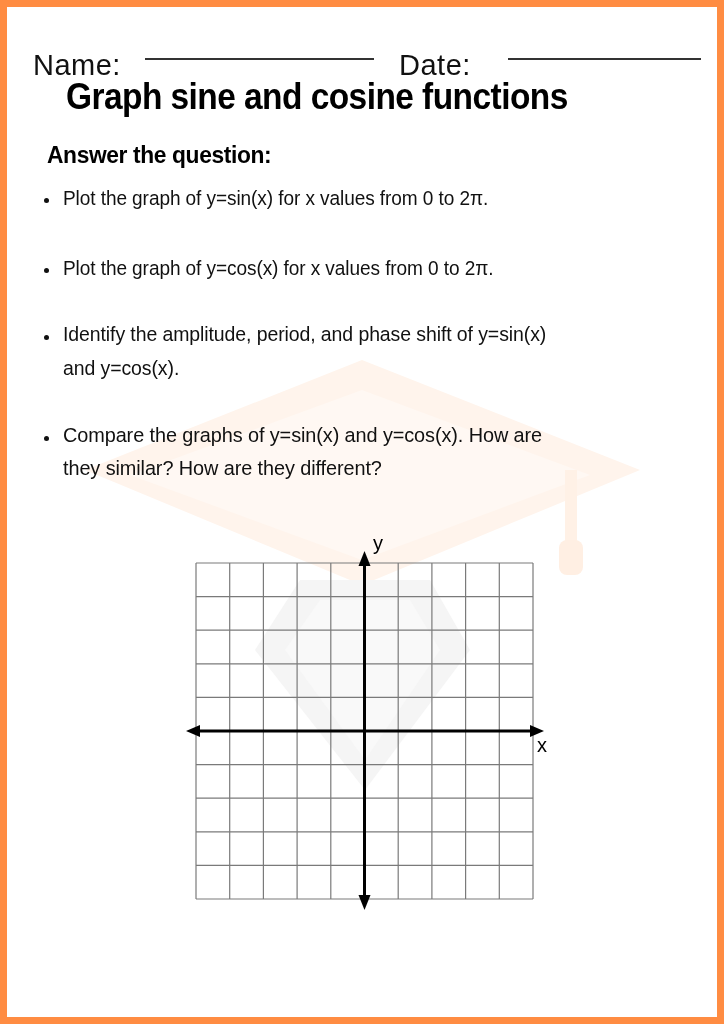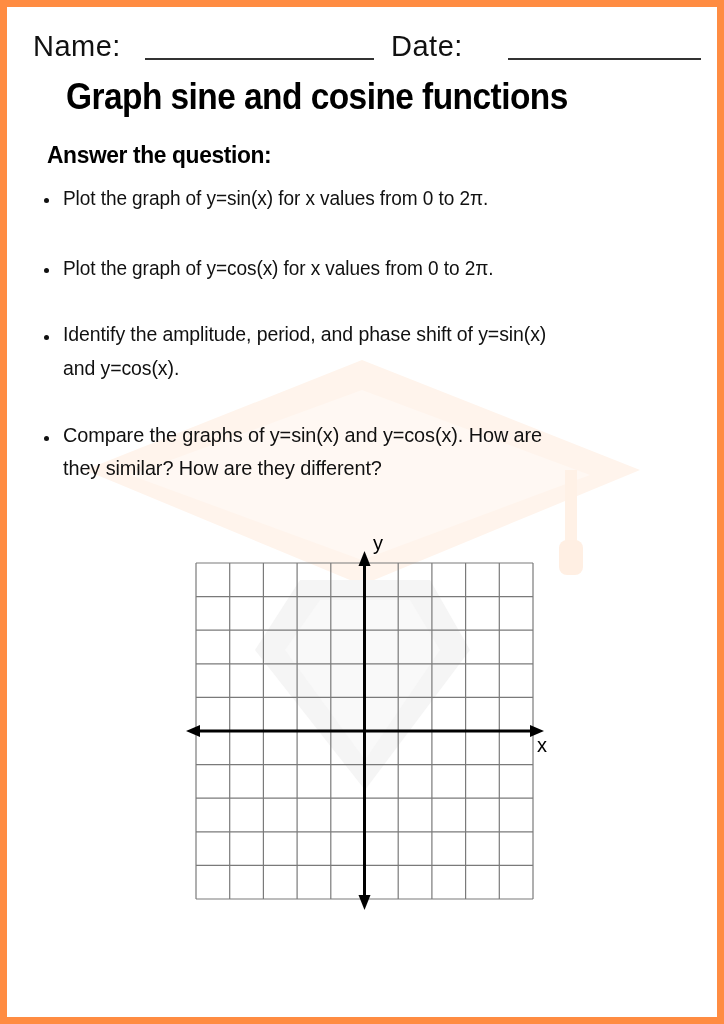--- a/index.html
+++ b/index.html
@@ -9,21 +9,21 @@
       font-family: "Liberation Sans", sans-serif;
       color: #111;
     }
     .page-border {
       position: absolute; left: 0; top: 0; width: 724px; height: 1024px;
       box-sizing: border-box; border: 7px solid #FF8C42; pointer-events: none; z-index: 5;
     }
     .watermark { position: absolute; left: 0; top: 0; width: 724px; height: 1024px; z-index: 0; }
     .abs { position: absolute; z-index: 2; white-space: nowrap; }
     .hdr-label {
-      font-size: 29px; font-weight: normal; letter-spacing: 0.5px; color: #111;
+      font-size: 29px; font-weight: normal; letter-spacing: 0.5px; color: #111; margin-top: 19px;
     }
     .hdr-line { position: absolute; height: 1.5px; background: #333; z-index: 2; }
     .title {
       font-size: 36px; font-weight: bold; letter-spacing: -0.6px; color: #000;
       transform: scaleX(0.93); transform-origin: left top;
     }
     .subhead {
       font-size: 24px; font-weight: bold; letter-spacing: -0.4px; color: #000;
       transform: scaleX(0.95); transform-origin: left top;
     }
@@ -46,21 +46,21 @@
   <rect x="565" y="470" width="12" height="90" fill="#FFF1E6"></rect>
   <rect x="559" y="540" width="24" height="35" rx="8" fill="#FFEFE3"></rect>
   <polygon points="300,580 430,580 470,650 365,790 255,650" fill="#F5F5F5"></polygon>
   <polygon points="320,600 410,600 440,650 365,760 285,650" fill="#F9F9F9"></polygon>
 </svg>
 
 <div class="page-border"></div>
 
 <div class="abs hdr-label" style="left:33px; top:30px;">Name:</div>
 <div class="hdr-line" style="left:145px; top:58px; width:229px;"></div>
-<div class="abs hdr-label" style="left:391px; top:30px;">Date:</div>
+<div class="abs hdr-label" style="left:399px; top:30px;">Date:</div>
 <div class="hdr-line" style="left:508px; top:58px; width:193px;"></div>
 
 <div class="abs title" style="left:66px; top:76px;">Graph sine and cosine functions</div>
 
 <div class="abs subhead" style="left:47px; top:141px;">Answer the question:</div>
 
 <div>
   <div class="bullet" style="left:44px; top:198px;"></div>
   <div class="abs q-line" style="left:63px; top:186px; transform:scaleX(0.93);">Plot the graph of y=sin(x) for x values from 0 to 2π.</div>
 

